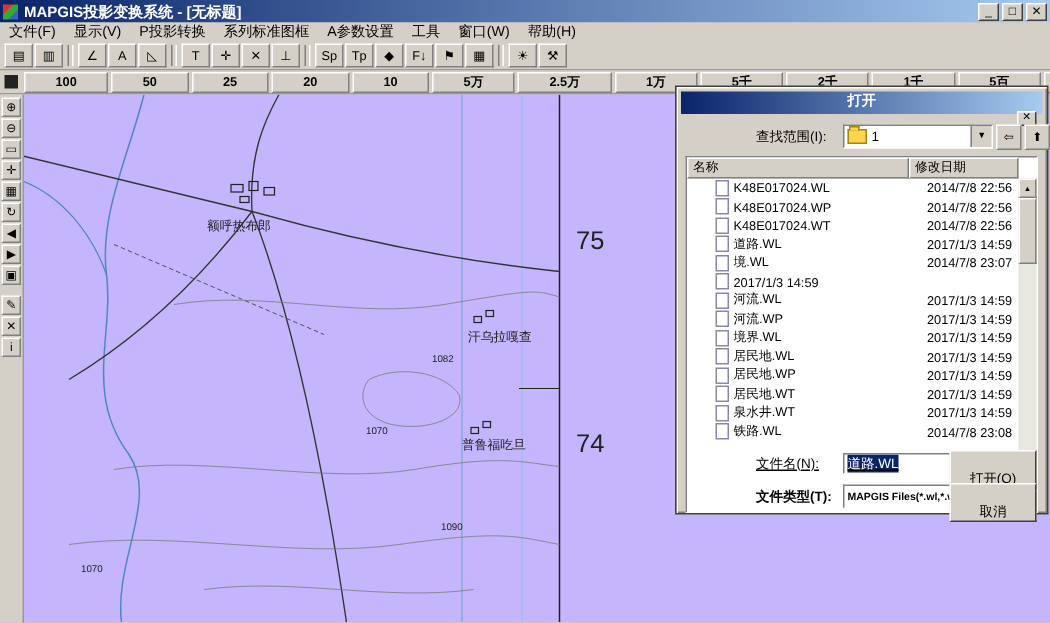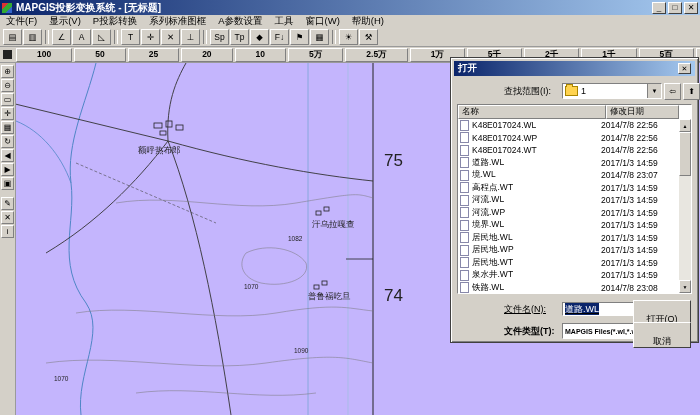--- a/index.html
+++ b/index.html
@@ -48,45 +48,45 @@
   .map text{font-family:"Liberation Sans",sans-serif;fill:#222;}
   .grid-num{font-family:"Liberation Serif",serif;font-size:17px;}
   .place{font-size:8.5px;}
   .elev{font-size:6.5px;fill:#444;}
 
   
   .dialog{position:absolute;left:450px;top:57px;width:247px;height:284px;background:#d4d0c8;z-index:10;
     border:1px solid #404040;box-shadow:inset 1px 1px 0 #fff,inset -1px -1px 0 #808080;font-size:9px;}
   .dlg-title{position:absolute;left:3px;top:3px;right:3px;height:15px;
     background:linear-gradient(to right,var(--tb1,#0a246a),var(--tb2,#a6caf0));
-    color:#fff;font-size:9.5px;font-weight:bold;display:flex;align-items:center;padding:0 4px;}
+    color:#fff;font-size:9.5px;font-weight:bold;display:flex;align-items:center;padding:0 4px;flex-direction:column;}
   .dlg-close{margin-left:auto;width:13px;height:11px;font-size:7px;line-height:8px;background:#d4d0c8;color:#000;
     border:1px solid;border-color:#fff #404040 #404040 #fff;padding:0;}
   .dlg-row1{position:absolute;top:24px;left:6px;right:6px;height:18px;display:flex;align-items:center;}
   .dlg-label{width:58px;flex:none;margin-left:47px;}
   .combo{width:100px;height:16px;background:#fff;border:1px solid;border-color:#808080 #fff #fff #808080;
     display:flex;align-items:center;padding-left:2px;box-sizing:border-box;flex:none;}
   .combo-arrow{margin-left:auto;width:13px;align-self:stretch;background:#d4d0c8;border-left:1px solid #808080;
     display:flex;align-items:center;justify-content:center;font-size:6px;}
   .folder-ic{width:11px;height:8px;background:#ffd34f;border:1px solid #a98500;margin-right:3px;flex:none;position:relative;}
   .folder-ic::before{content:"";position:absolute;top:-3px;left:0;width:5px;height:2px;background:#ffd34f;border:1px solid #a98500;border-bottom:none;}
   .nav-btn{width:17px;height:17px;margin-left:2px;font-size:8px;display:inline-flex;align-items:center;justify-content:center;
     border:1px solid;border-color:#fff #808080 #808080 #fff;background:#d4d0c8;padding:0;flex:none;}
   .nav-wide{width:24px;}
   .mini-arrow{font-size:5px;margin-left:1px;}
 
-  .file-list{position:absolute;left:6px;top:46px;width:235px;height:190px;background:#fff;
+  .file-list{position:absolute;left:6px;top:46px;width:235px;height:238px;background:#fff;
     border:1px solid;border-color:#808080 #fff #fff #808080;box-sizing:border-box;}
   .list-header{position:absolute;top:0;left:0;right:12px;height:14px;display:flex;}
   .col-hdr{border:1px solid;border-color:#fff #808080 #808080 #fff;background:#d4d0c8;font-size:8.5px;
     padding-left:3px;box-sizing:border-box;display:flex;align-items:center;}
   .col-name{width:148px;}
   .col-date{flex:1;}
   .list-body{position:absolute;top:14px;left:0;right:12px;bottom:0;overflow:hidden;font-size:8.5px;}
-  .file-row{display:flex;align-items:center;height:12.5px;padding-left:2px;}
+  .file-row{display:flex;align-items:center;height:12.5px;padding-left:19px;}
   .file-icon{width:7px;height:9px;background:#fff;border:1px solid #8888aa;margin-right:3px;flex:none;}
   .file-name{width:129px;white-space:nowrap;overflow:hidden;}
   .file-date{white-space:nowrap;}
   .list-scroll{position:absolute;top:14px;right:0;bottom:0;width:12px;background:#e8e6e0;display:flex;flex-direction:column;}
   .sc-btn{height:11px;font-size:5px;display:flex;align-items:center;justify-content:center;background:#d4d0c8;
     border:1px solid;border-color:#fff #808080 #808080 #fff;}
   .sc-thumb{height:42px;background:#d4d0c8;border:1px solid;border-color:#fff #808080 #808080 #fff;}
   .sc-fill{flex:1;}
 
   .fn-row{position:absolute;top:243px;left:6px;height:16px;display:flex;align-items:center;text-decoration:underline;}
@@ -280,21 +280,20 @@
             <span class="file-name">道路.WL</span>
             <span class="file-date">2017/1/3 14:59</span>
           </div>
           <div class="file-row">
             <span class="file-icon"></span>
             <span class="file-name">境.WL</span>
             <span class="file-date">2014/7/8 23:07</span>
           </div>
           <div class="file-row">
             <span class="file-icon"></span>
-            <span class="file-name">高程点.WT</span>
             <span class="file-date">2017/1/3 14:59</span>
           </div>
           <div class="file-row">
             <span class="file-icon"></span>
             <span class="file-name">河流.WL</span>
             <span class="file-date">2017/1/3 14:59</span>
           </div>
           <div class="file-row">
             <span class="file-icon"></span>
             <span class="file-name">河流.WP</span>

